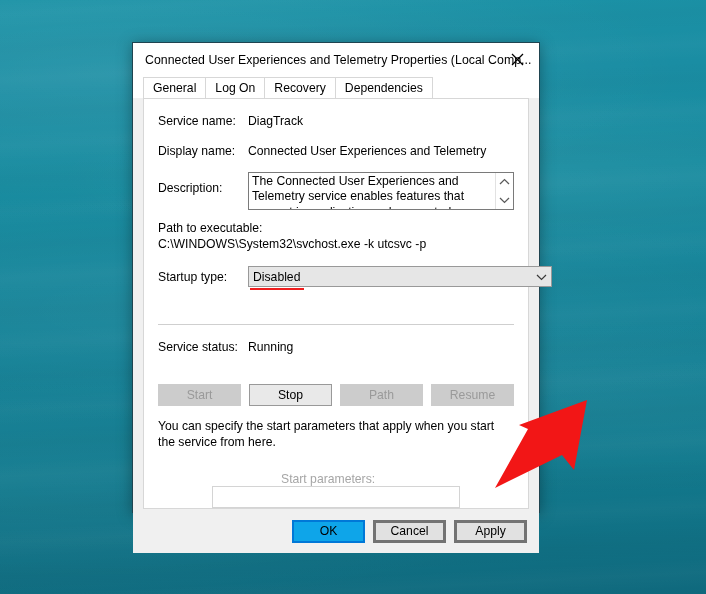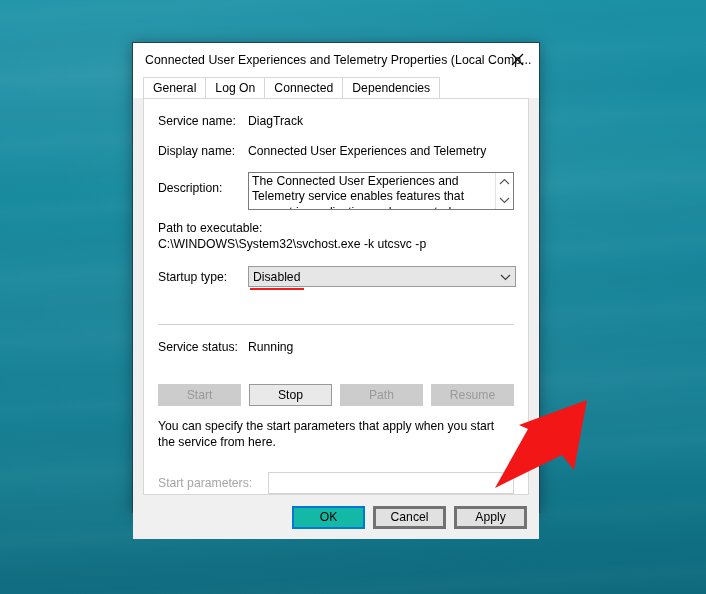--- a/index.html
+++ b/index.html
@@ -201,21 +201,21 @@
   }
 
   
   .startup-row {
     display: flex;
     align-items: flex-start;
     margin-bottom: 0;
   }
   .combo-wrap { position: relative; }
   .combo {
-    width: 268px;
+    width: 304px;
     height: 21px;
     border: 1px solid #999999;
     background: #e6e6e6;
     box-sizing: border-box;
     display: flex;
     align-items: center;
     font-size: 12.2px;
     color: #000000;
     padding-left: 4px;
     cursor: default;
@@ -275,20 +275,21 @@
     line-height: 15.5px;
     margin-top: 13px;
     width: 350px;
   }
 
   
   .param-row {
     display: flex;
     align-items: center;
     margin-top: 22px;
+    flex-direction: column;
   }
   .param-lbl {
     width: 110px;
     flex: none;
     font-size: 12.2px;
     color: #a6a6a6;
   }
   .param-input {
     width: 248px;
     height: 22px;
@@ -320,21 +321,21 @@
     background: #e1e1e1;
     border: 3px solid #737373;
     box-sizing: border-box;
     display: flex;
     align-items: center;
     justify-content: center;
     cursor: default;
   }
   .footbtn.default {
     border: 2px solid #0078d7;
-    background: #14b8a6;
+    background: #0ea5e9;
   }
 
   
   #arrow {
     position: absolute;
     left: 492px;
     top: 398px;
     width: 110px;
     height: 92px;
     pointer-events: none;
@@ -355,21 +356,21 @@
       <svg width="13" height="13" viewBox="0 0 13 13" aria-hidden="true">
         <line x1="1" y1="1" x2="12" y2="12" stroke="#000" stroke-width="1.25"></line>
         <line x1="12" y1="1" x2="1" y2="12" stroke="#000" stroke-width="1.25"></line>
       </svg>
     </div>
   </div>
 
   <div class="tabstrip">
     <div class="tab active">General</div>
     <div class="tab">Log On</div>
-    <div class="tab">Connected</div>
+    <div class="tab">Recovery</div>
     <div class="tab">Dependencies</div>
   </div>
 
   <div class="tabpage">
 
     <div class="row">
       <div class="lbl">Service name:</div>
       <div class="val">DiagTrack</div>
     </div>
 

